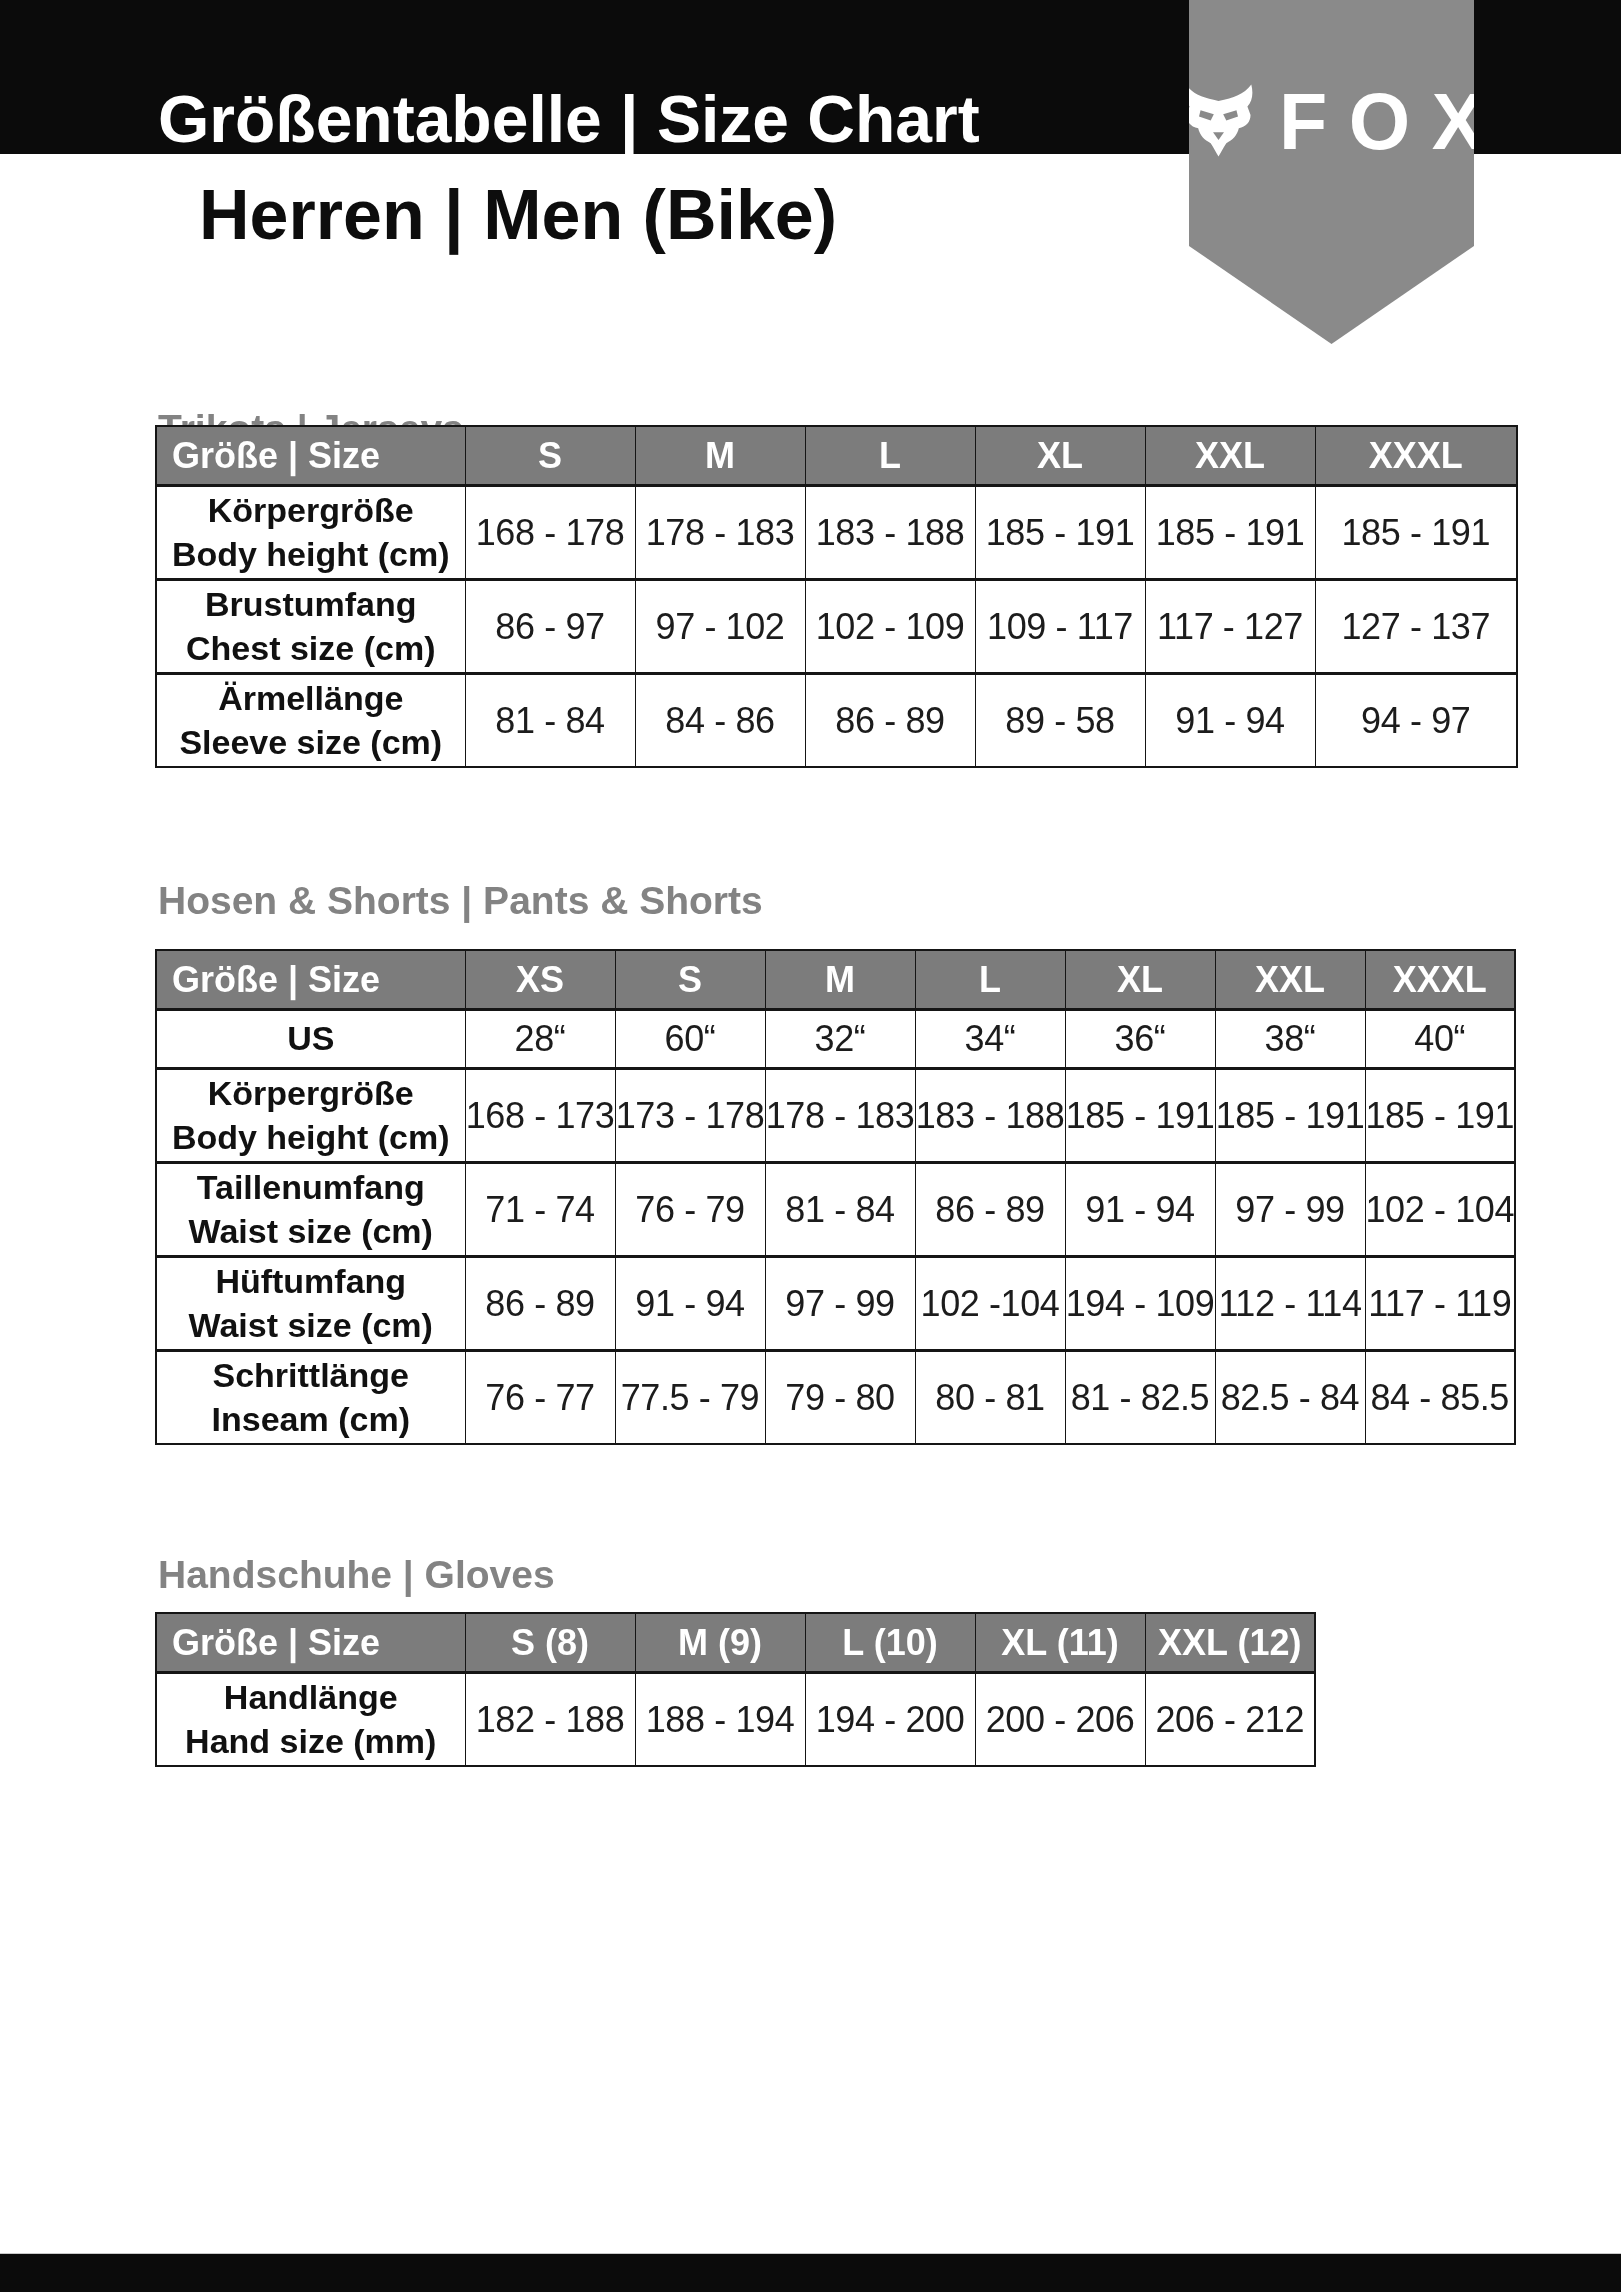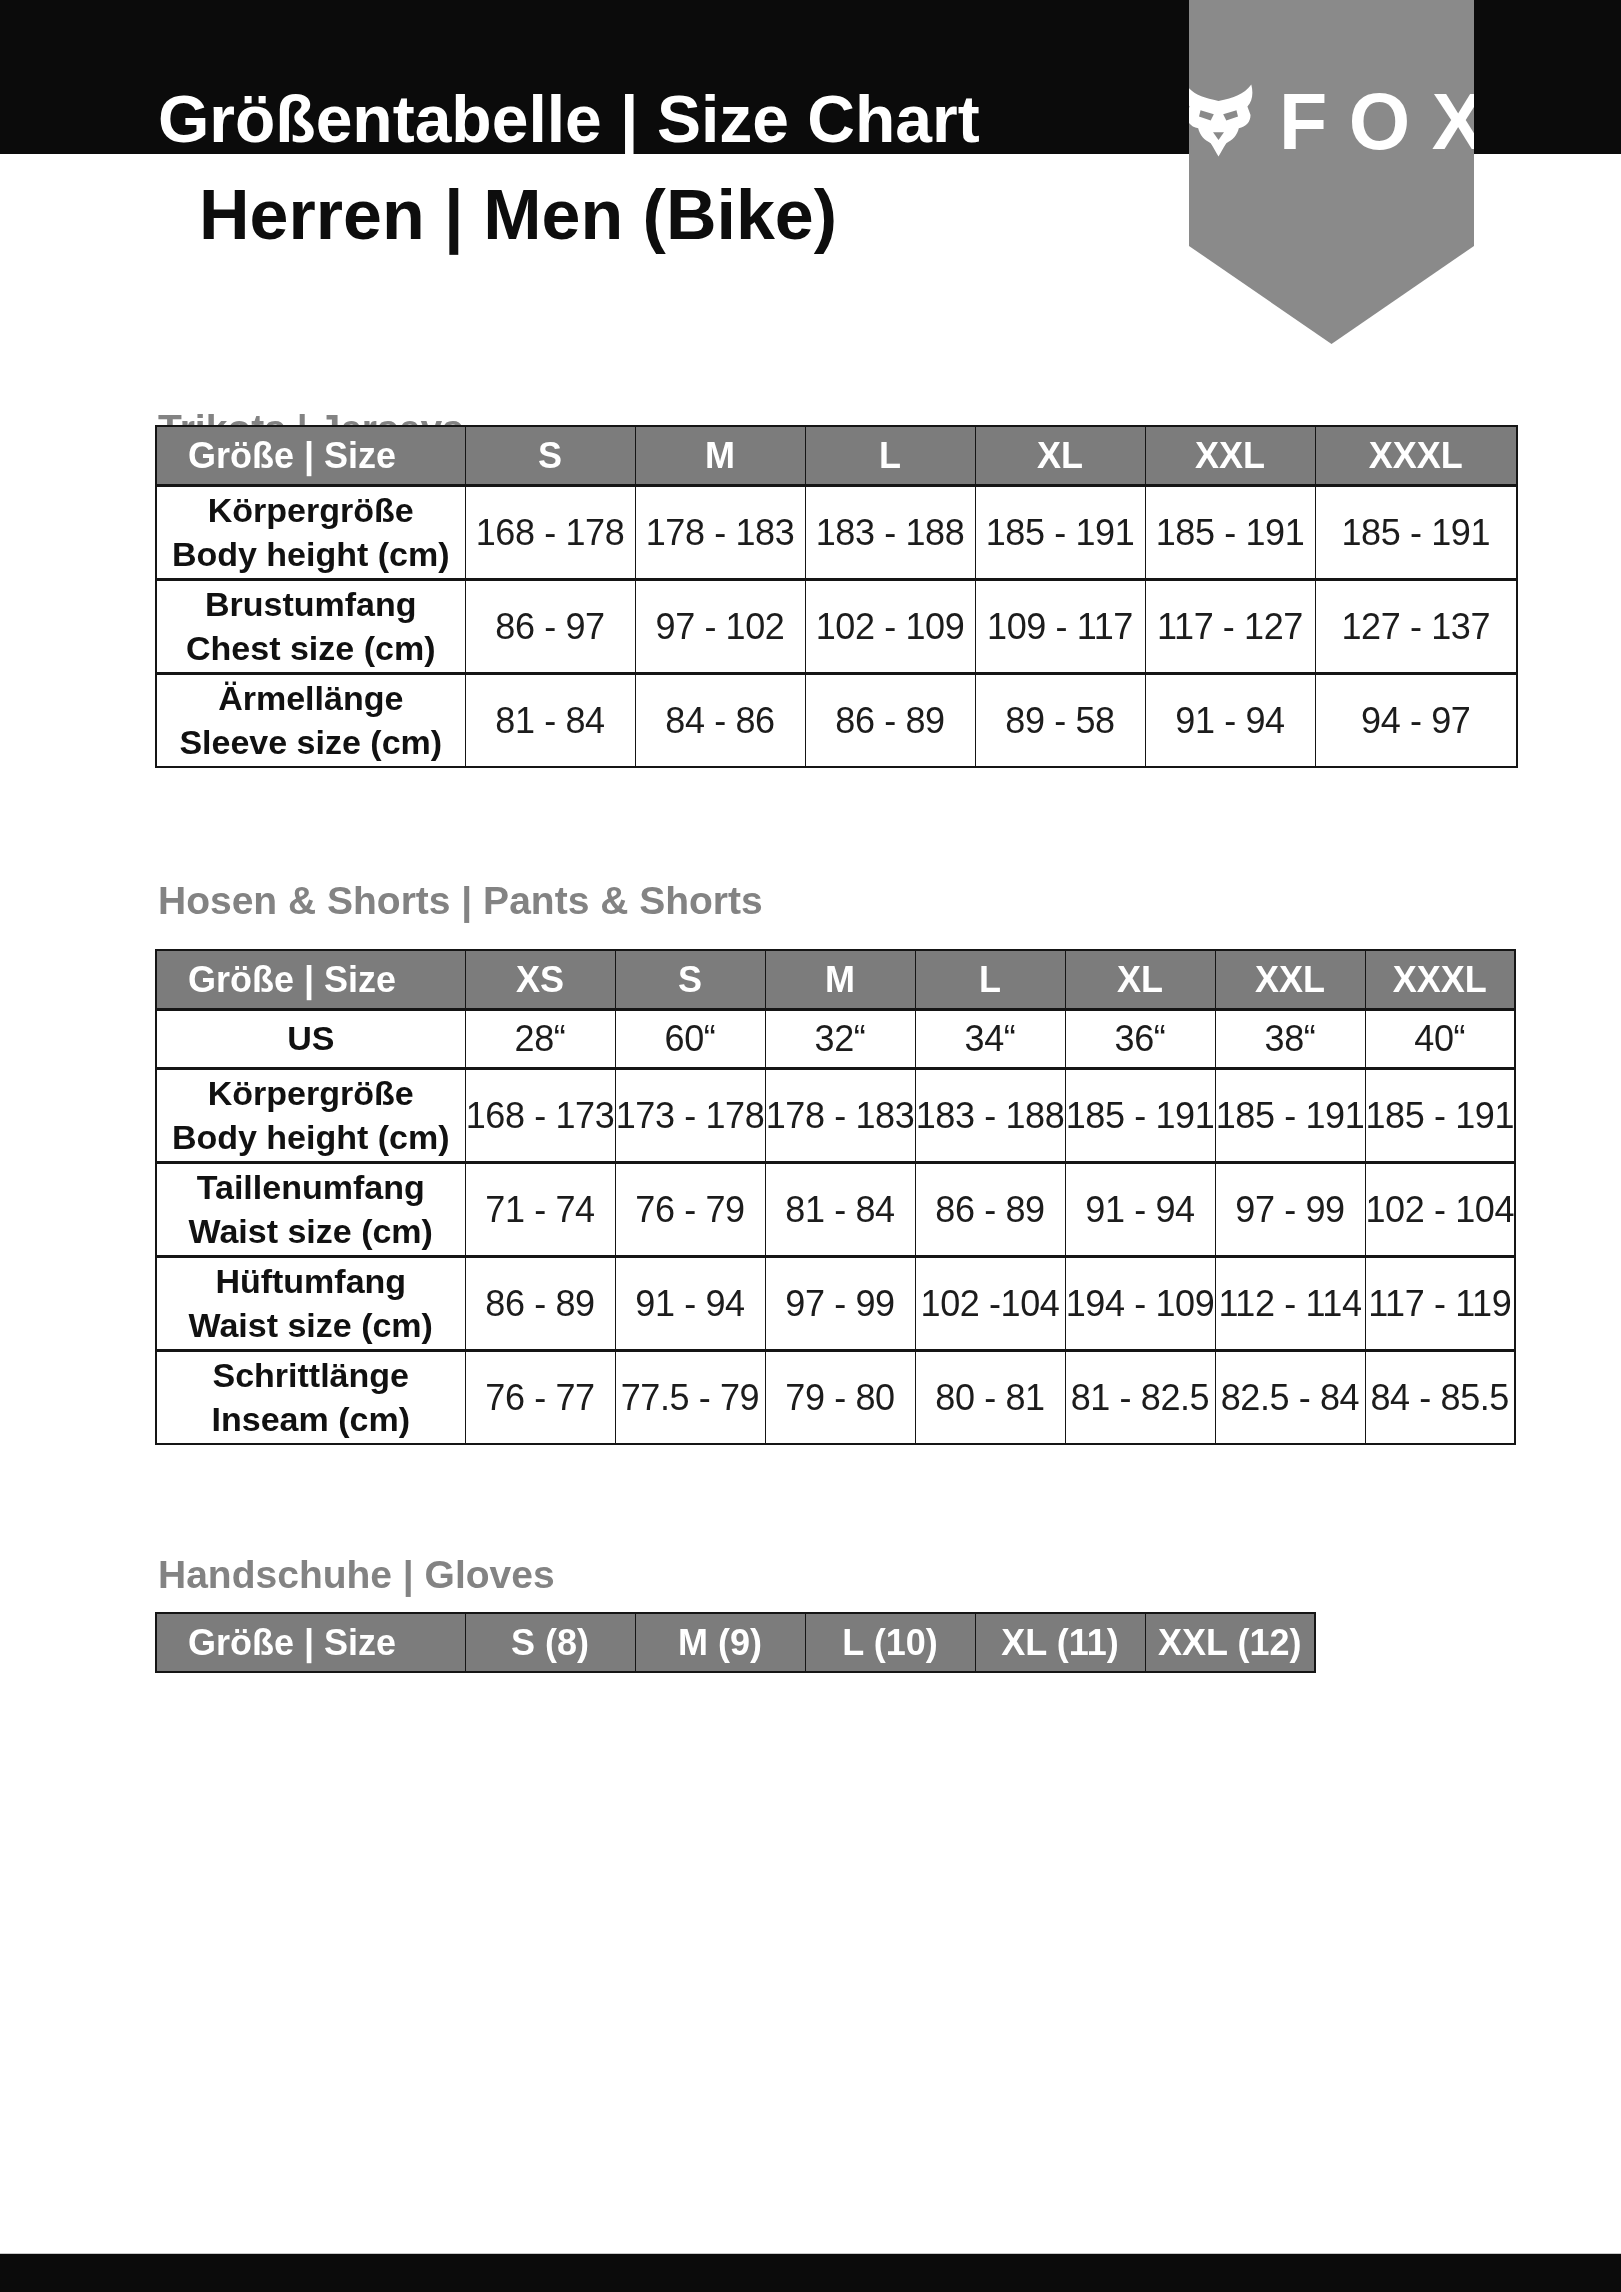--- a/index.html
+++ b/index.html
@@ -84,21 +84,21 @@
   }
   table.size-table th {
     background: #7c7c7c;
     color: #ffffff;
     font-size: 36px; font-weight: 700;
     text-align: center;
     height: 57px;
     border-bottom-width: 2.7px;
   }
   table.size-table th.size-col-header {
-    text-align: left; padding-left: 31px;
+    text-align: left; padding-left: 15px;
   }
   table.size-table td {
     background: #ffffff;
     height: 91px;
     border-top-width: 3.6px;
     text-align: center; vertical-align: middle;
   }
   .t-hosen td.us-row-cell { height: 56px; }
   .t-trikots td { height: 93px; }
   .t-gloves td { height: 90px; }
@@ -302,18 +302,29 @@
     </colgroup>
     <tbody>
         <tr>
       <th class="size-col-header">Größe | Size</th>
       <th>S (8)</th>
       <th>M (9)</th>
       <th>L (10)</th>
       <th>XL (11)</th>
       <th>XXL (12)</th>
     </tr>
+    <tr>
+      <td class="row-label">
+        <div class="label-de">Handlänge</div>
+        <div class="label-en">Hand size (mm)</div>
+      </td>
+      <td><span class="cell-num">182 - 188</span></td>
+      <td><span class="cell-num">188 - 194</span></td>
+      <td><span class="cell-num">194 - 200</span></td>
+      <td><span class="cell-num">200 - 206</span></td>
+      <td><span class="cell-num">206 - 212</span></td>
+    </tr>
   </tbody>
     </table>
 
   <div class="bottombar"></div>
 </div>
 
 
 </body></html>

